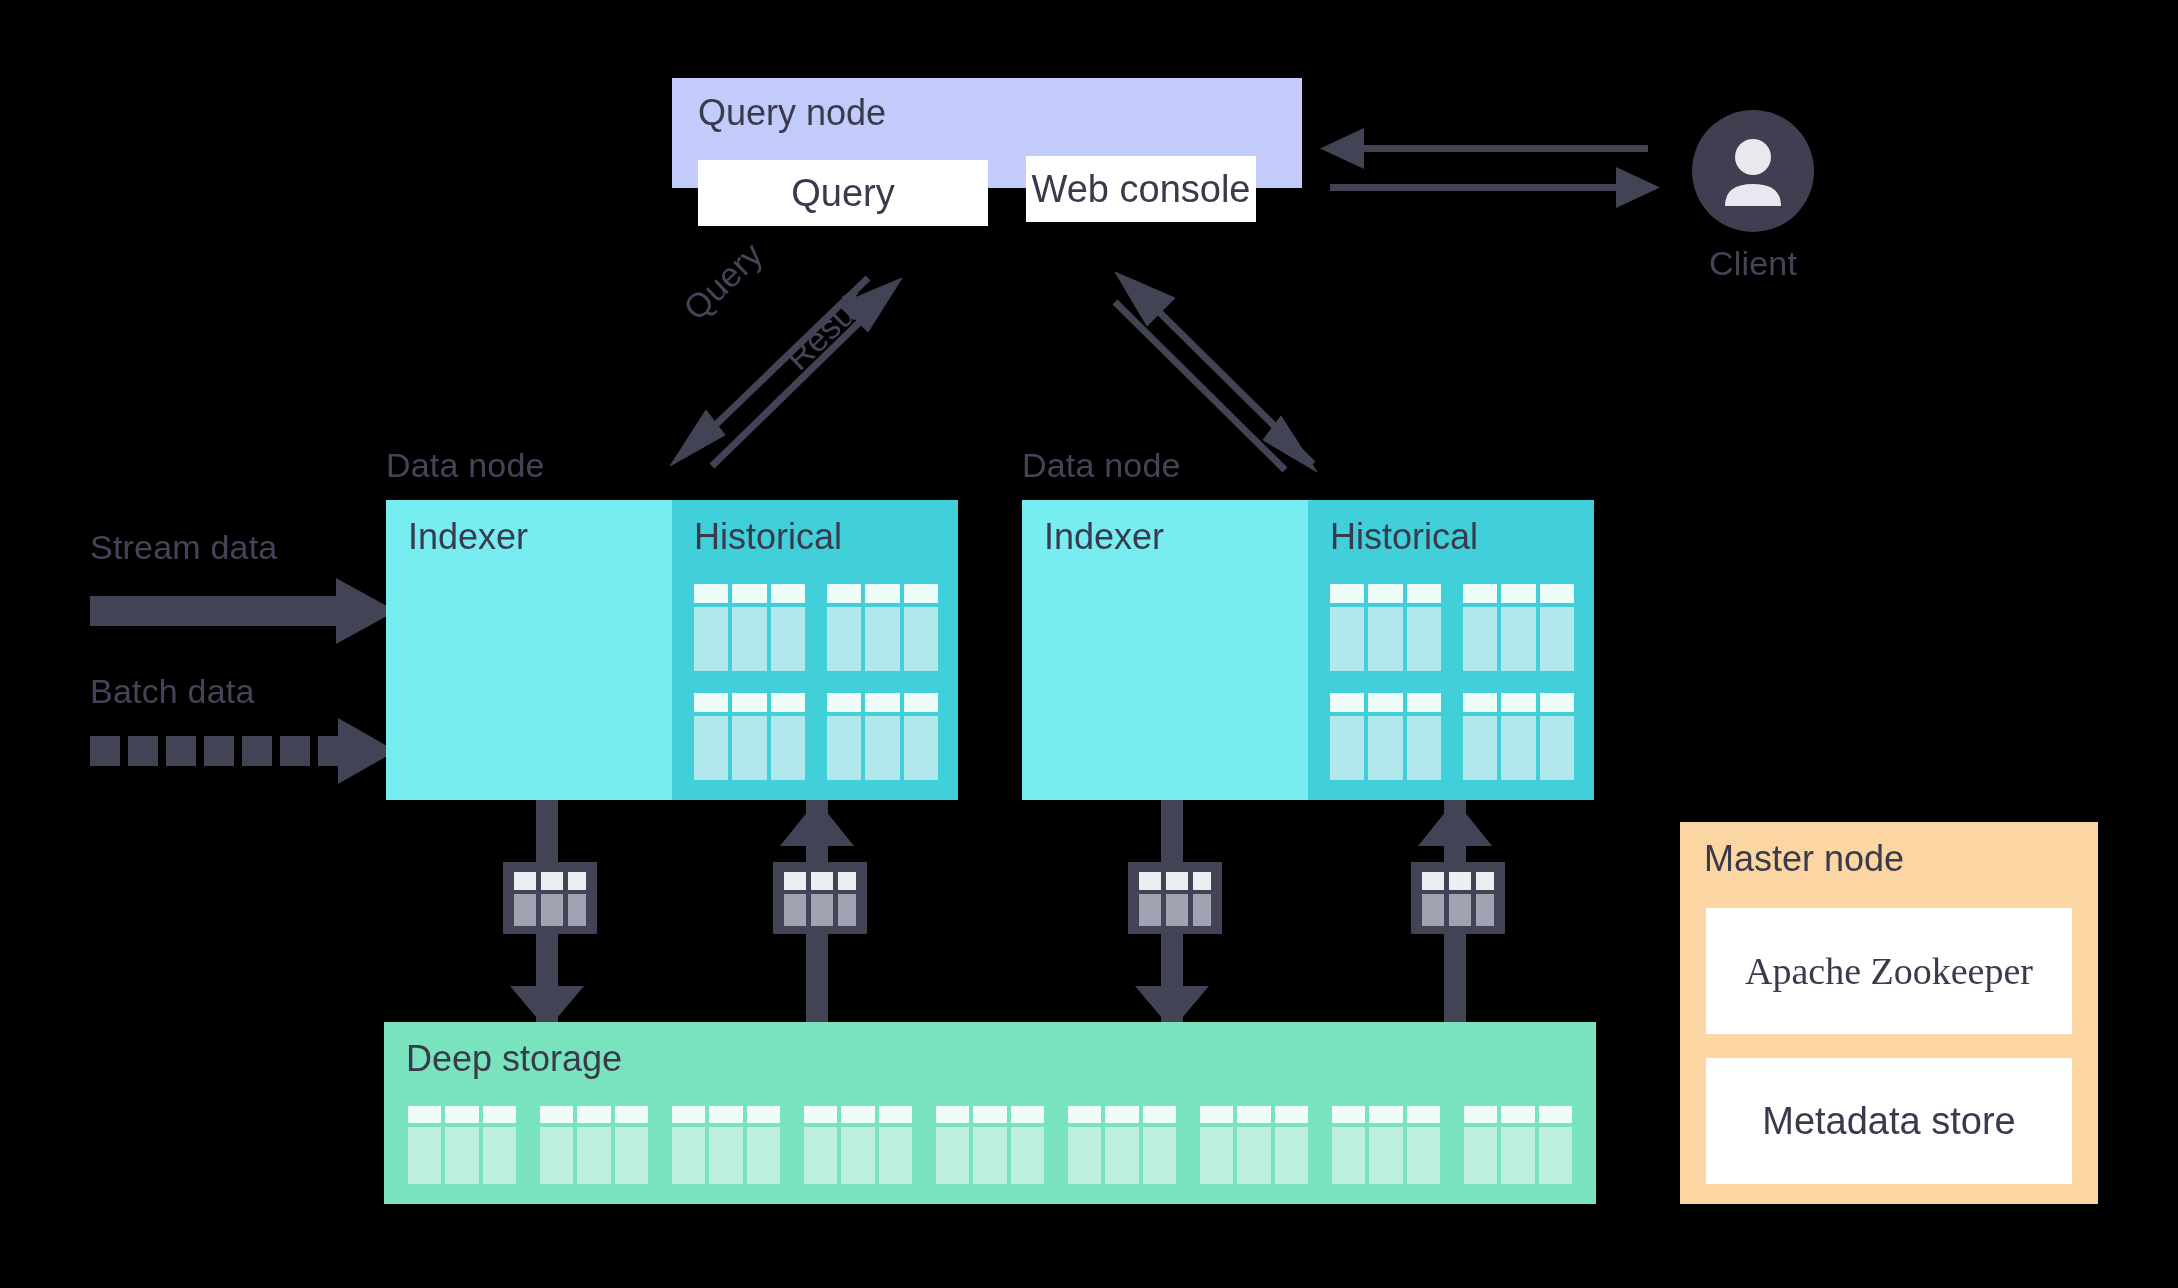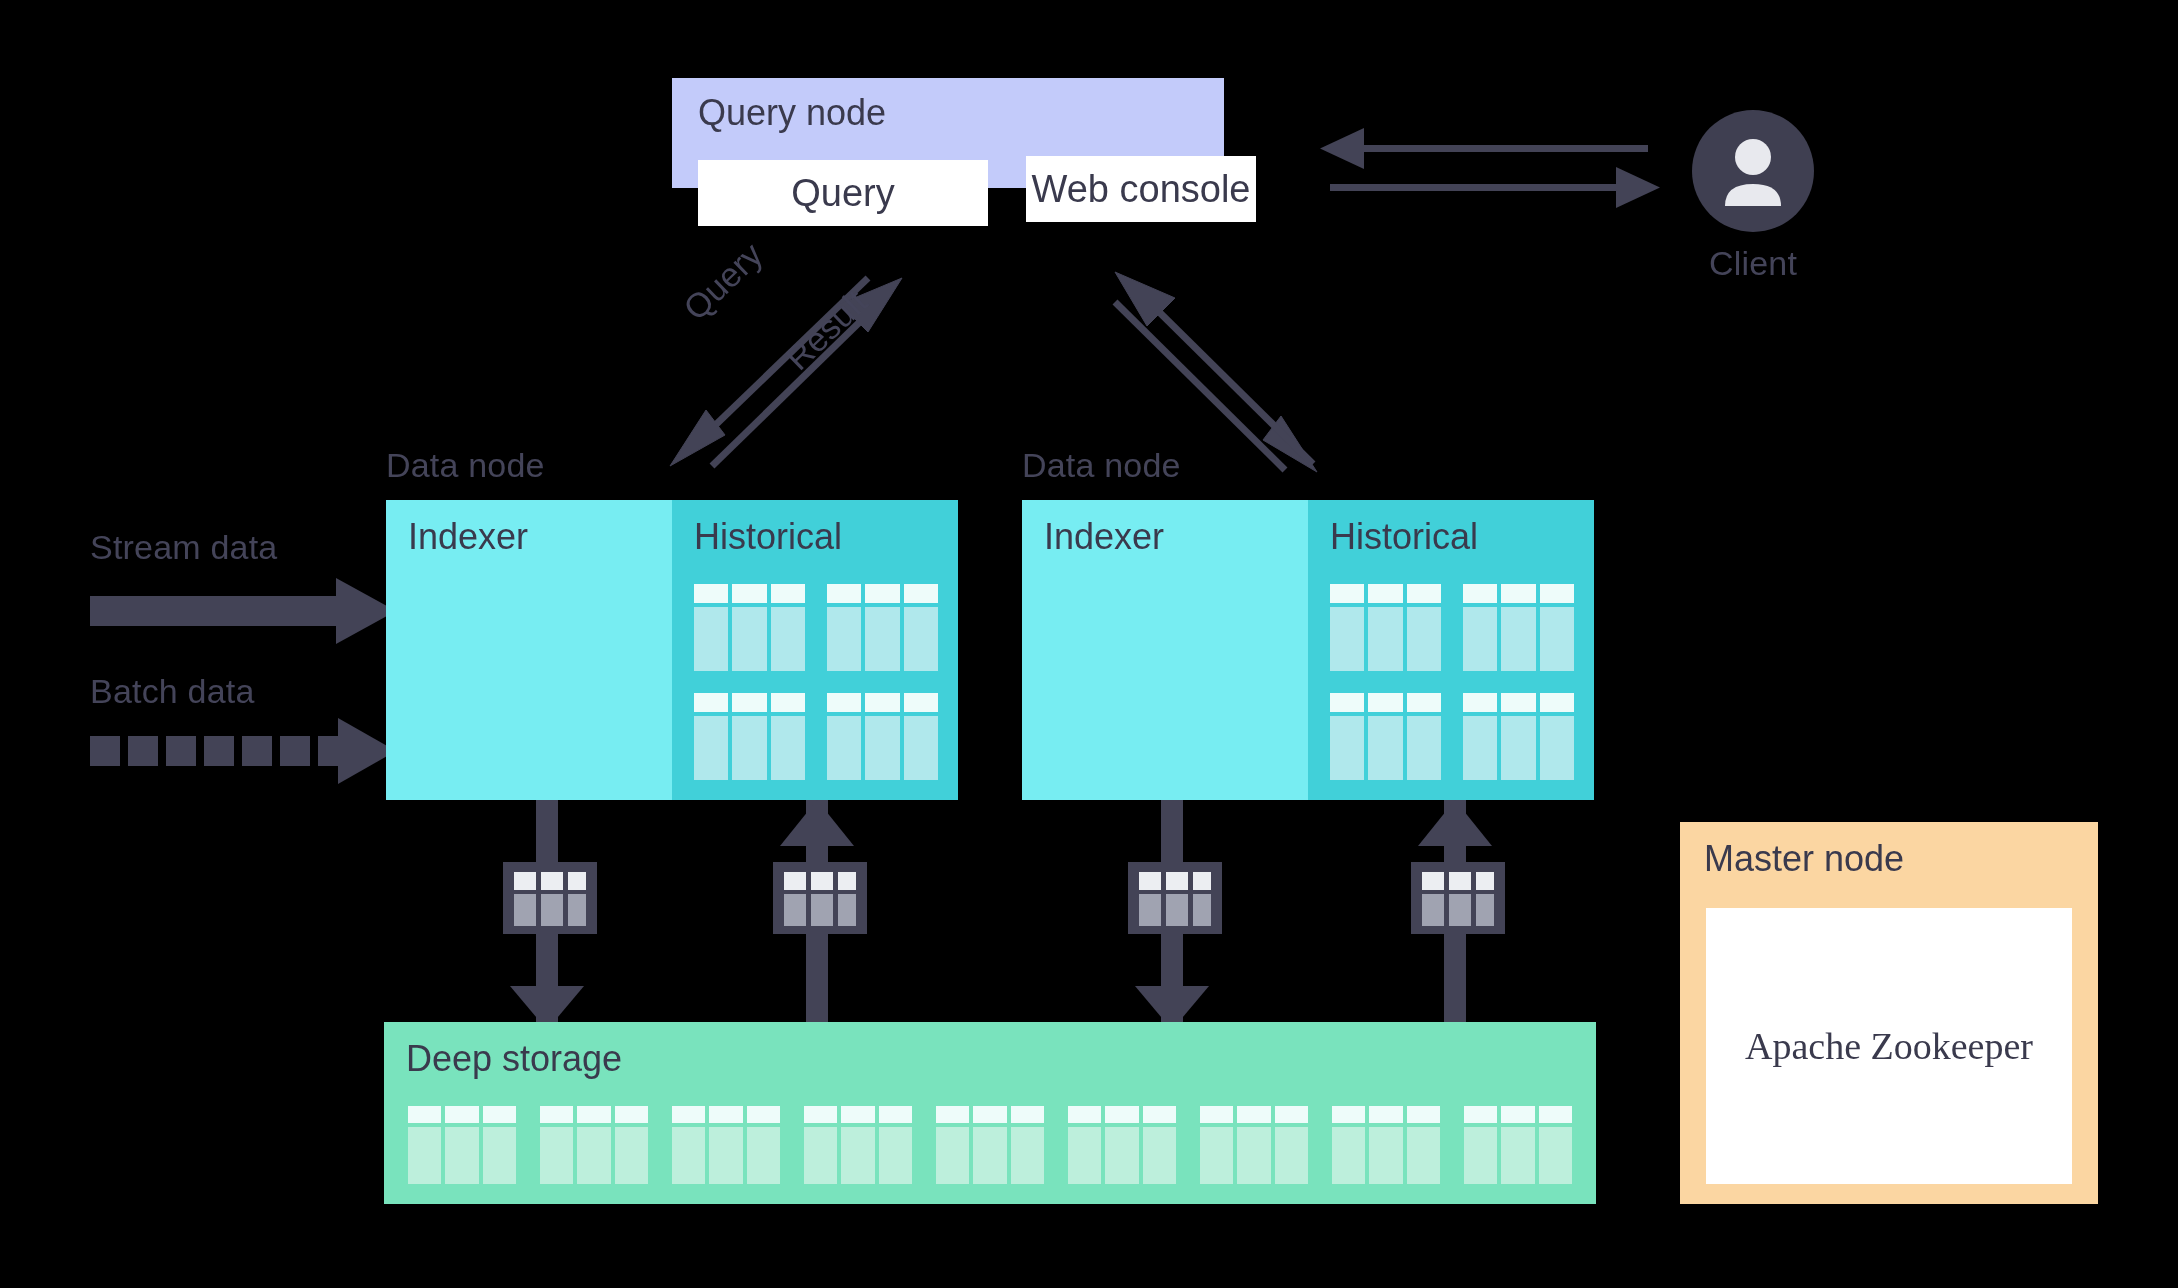--- a/index.html
+++ b/index.html
@@ -15,21 +15,21 @@
   .segcol .hd{height:22%;}
   .segcol .bd{flex:1;}
   .ixcol{display:flex;flex-direction:column;justify-content:space-between;height:100%;}
   .ixrow{background:#f2fdfd;height:11px;}
 </style>
 </head>
 <body>
 
 <div id="stage">
 
-  <div class="abs" style="left:672px;top:78px;width:552px;height:110px;background:#c3cbfa;">
+  <div class="abs" style="left:672px;top:78px;width:630px;height:110px;background:#c3cbfa;">
     <div class="boxtitle abs" style="left:26px;top:14px;">Query node</div>
   </div>
   <div class="abs whitebox" style="left:698px;top:160px;width:290px;height:66px;">
     <span>Query</span>
   </div>
   <div class="abs whitebox" style="left:1002px;top:156px;width:230px;height:66px;margin-left:24px;">
     <span>Web console</span>
   </div>
 
   <svg class="abs" style="left:1320px;top:120px;" width="340" height="100" viewBox="0 0 340 100">
@@ -489,16 +489,19 @@
       </div>
     </div>
   </div>
 
   <div class="abs" style="left:1680px;top:822px;width:418px;height:382px;background:#fbd6a2;">
     <div class="boxtitle abs" style="left:24px;top:16px;">Master node</div>
     <div class="abs" style="left:26px;top:86px;width:366px;height:276px;display:flex;flex-direction:column;gap:24px;">
       <div class="whitebox" style="flex:1;font-family:Liberation Serif, serif;">
         <span>Apache Zookeeper</span>
       </div>
+      <div class="whitebox" style="flex:1;">
+        <span>Metadata store</span>
+      </div>
     </div>
   </div>
 
 </div>
 
 </body></html>

